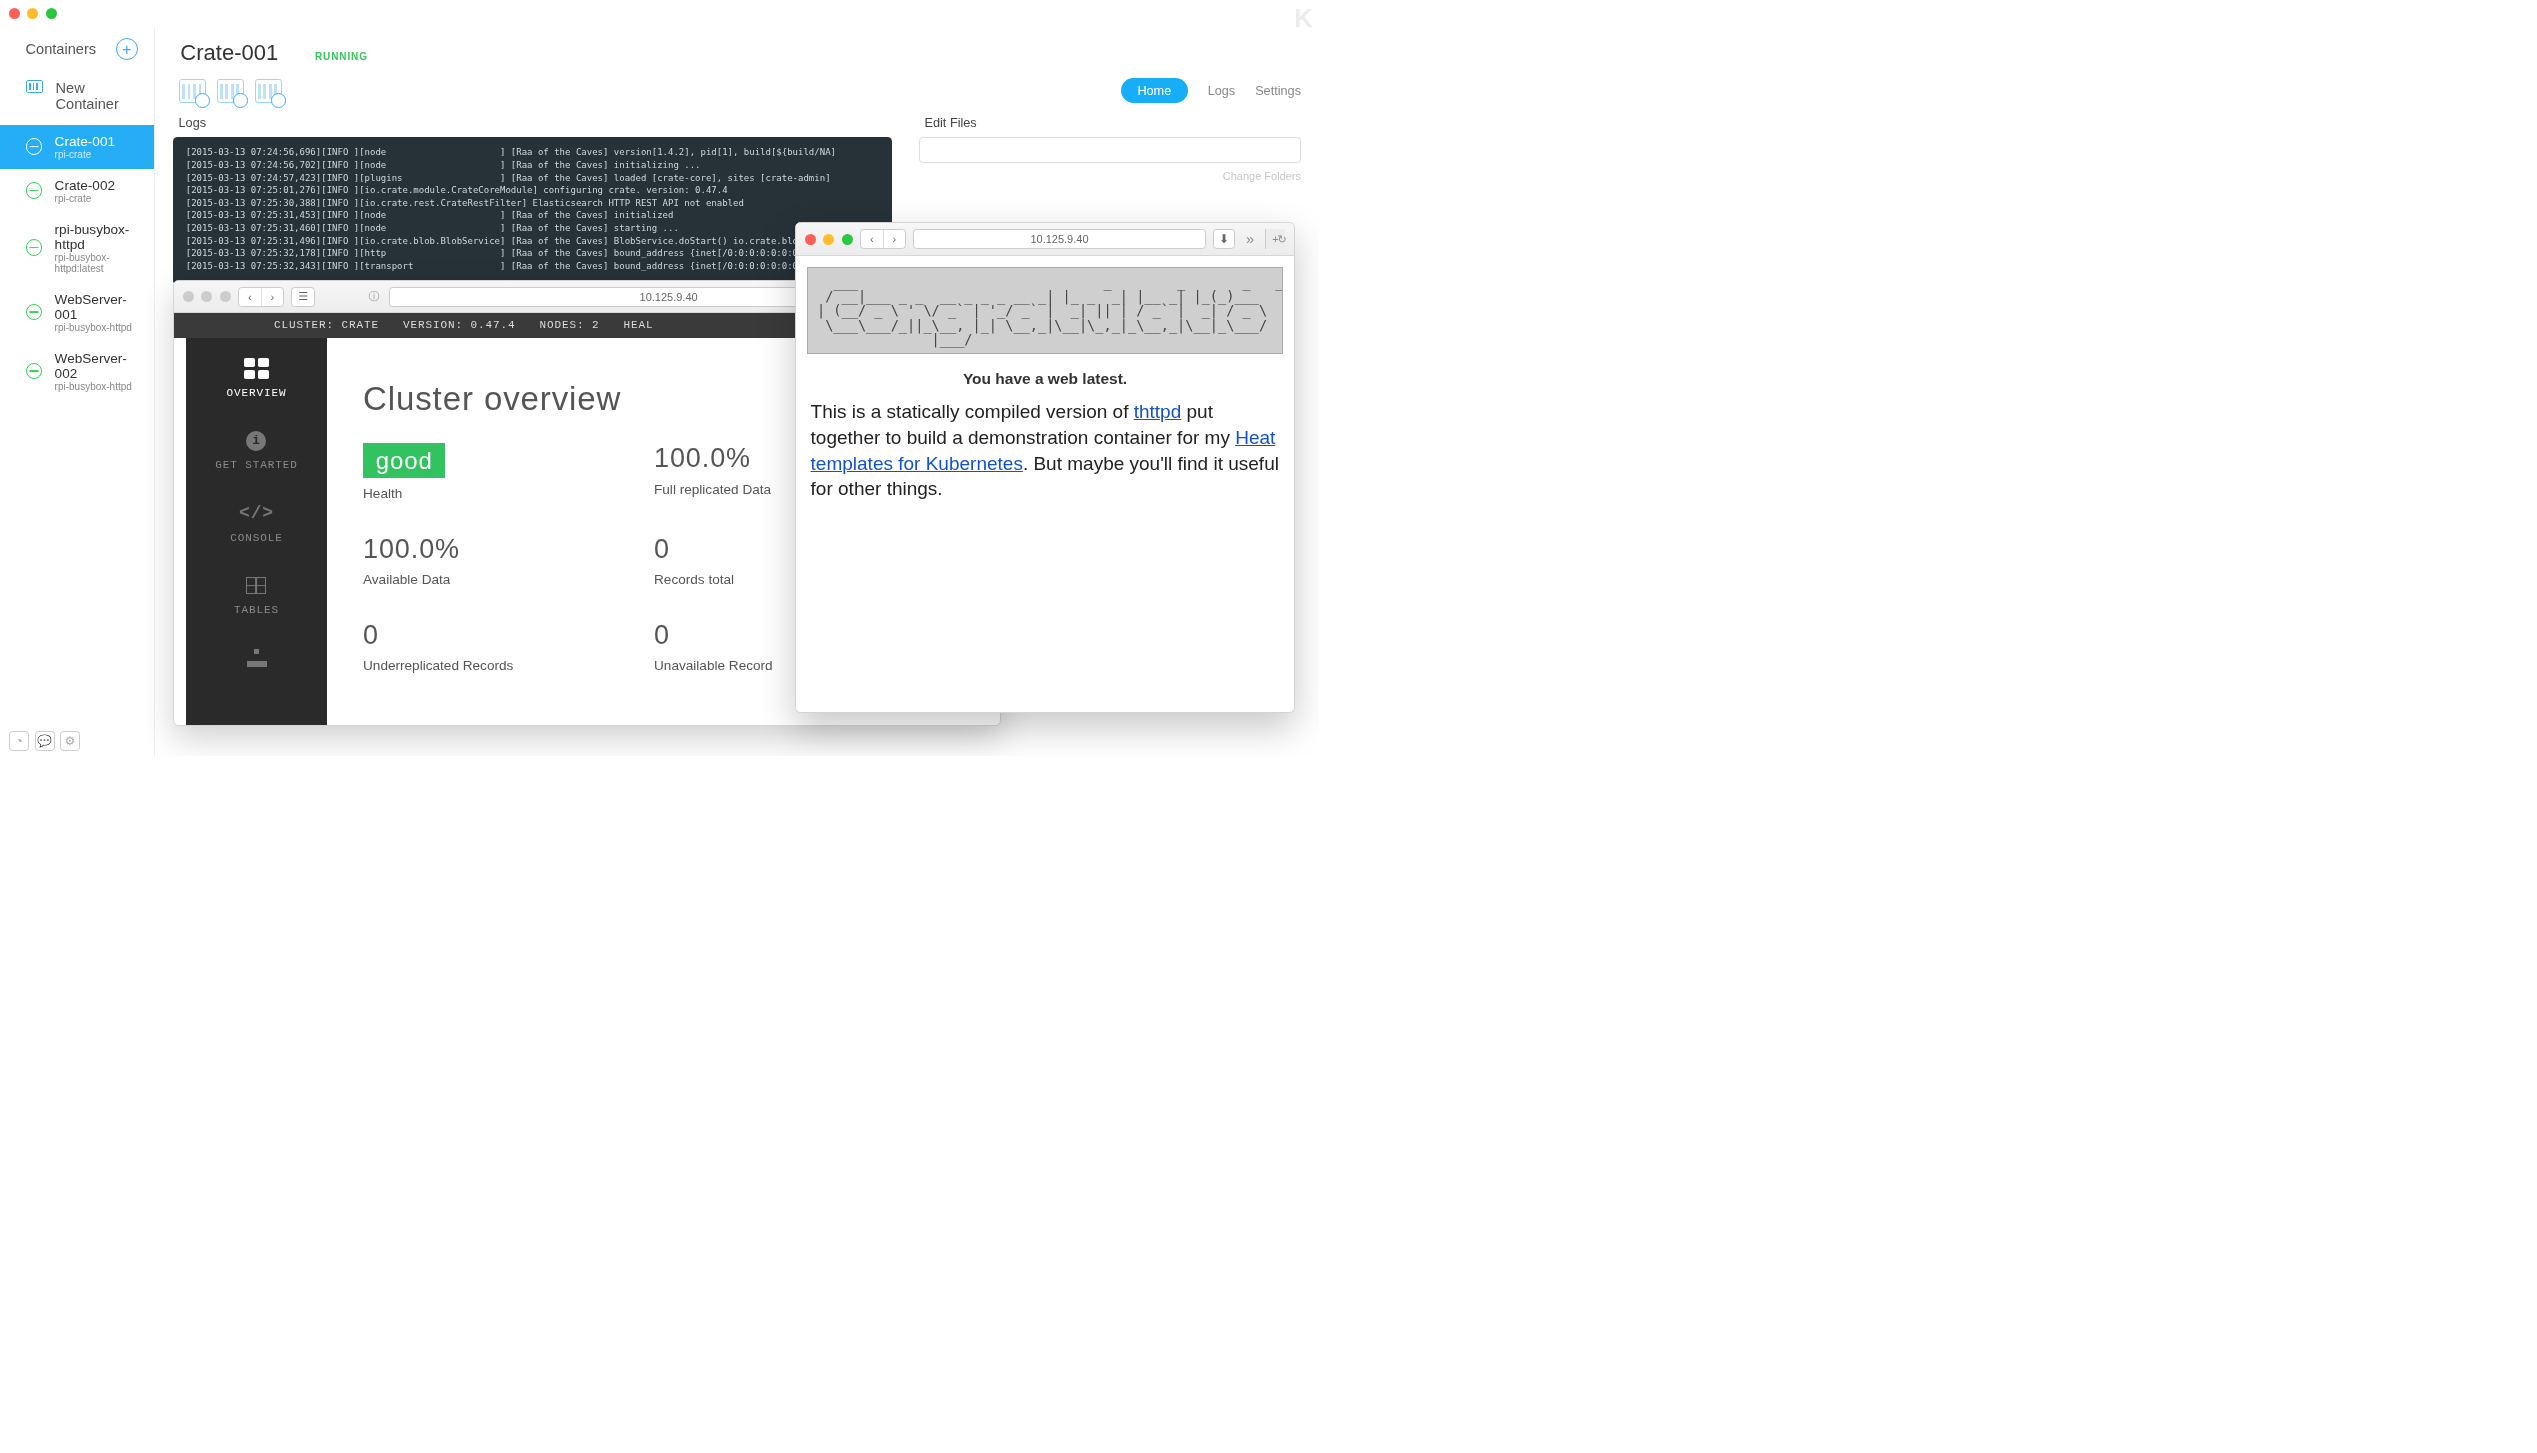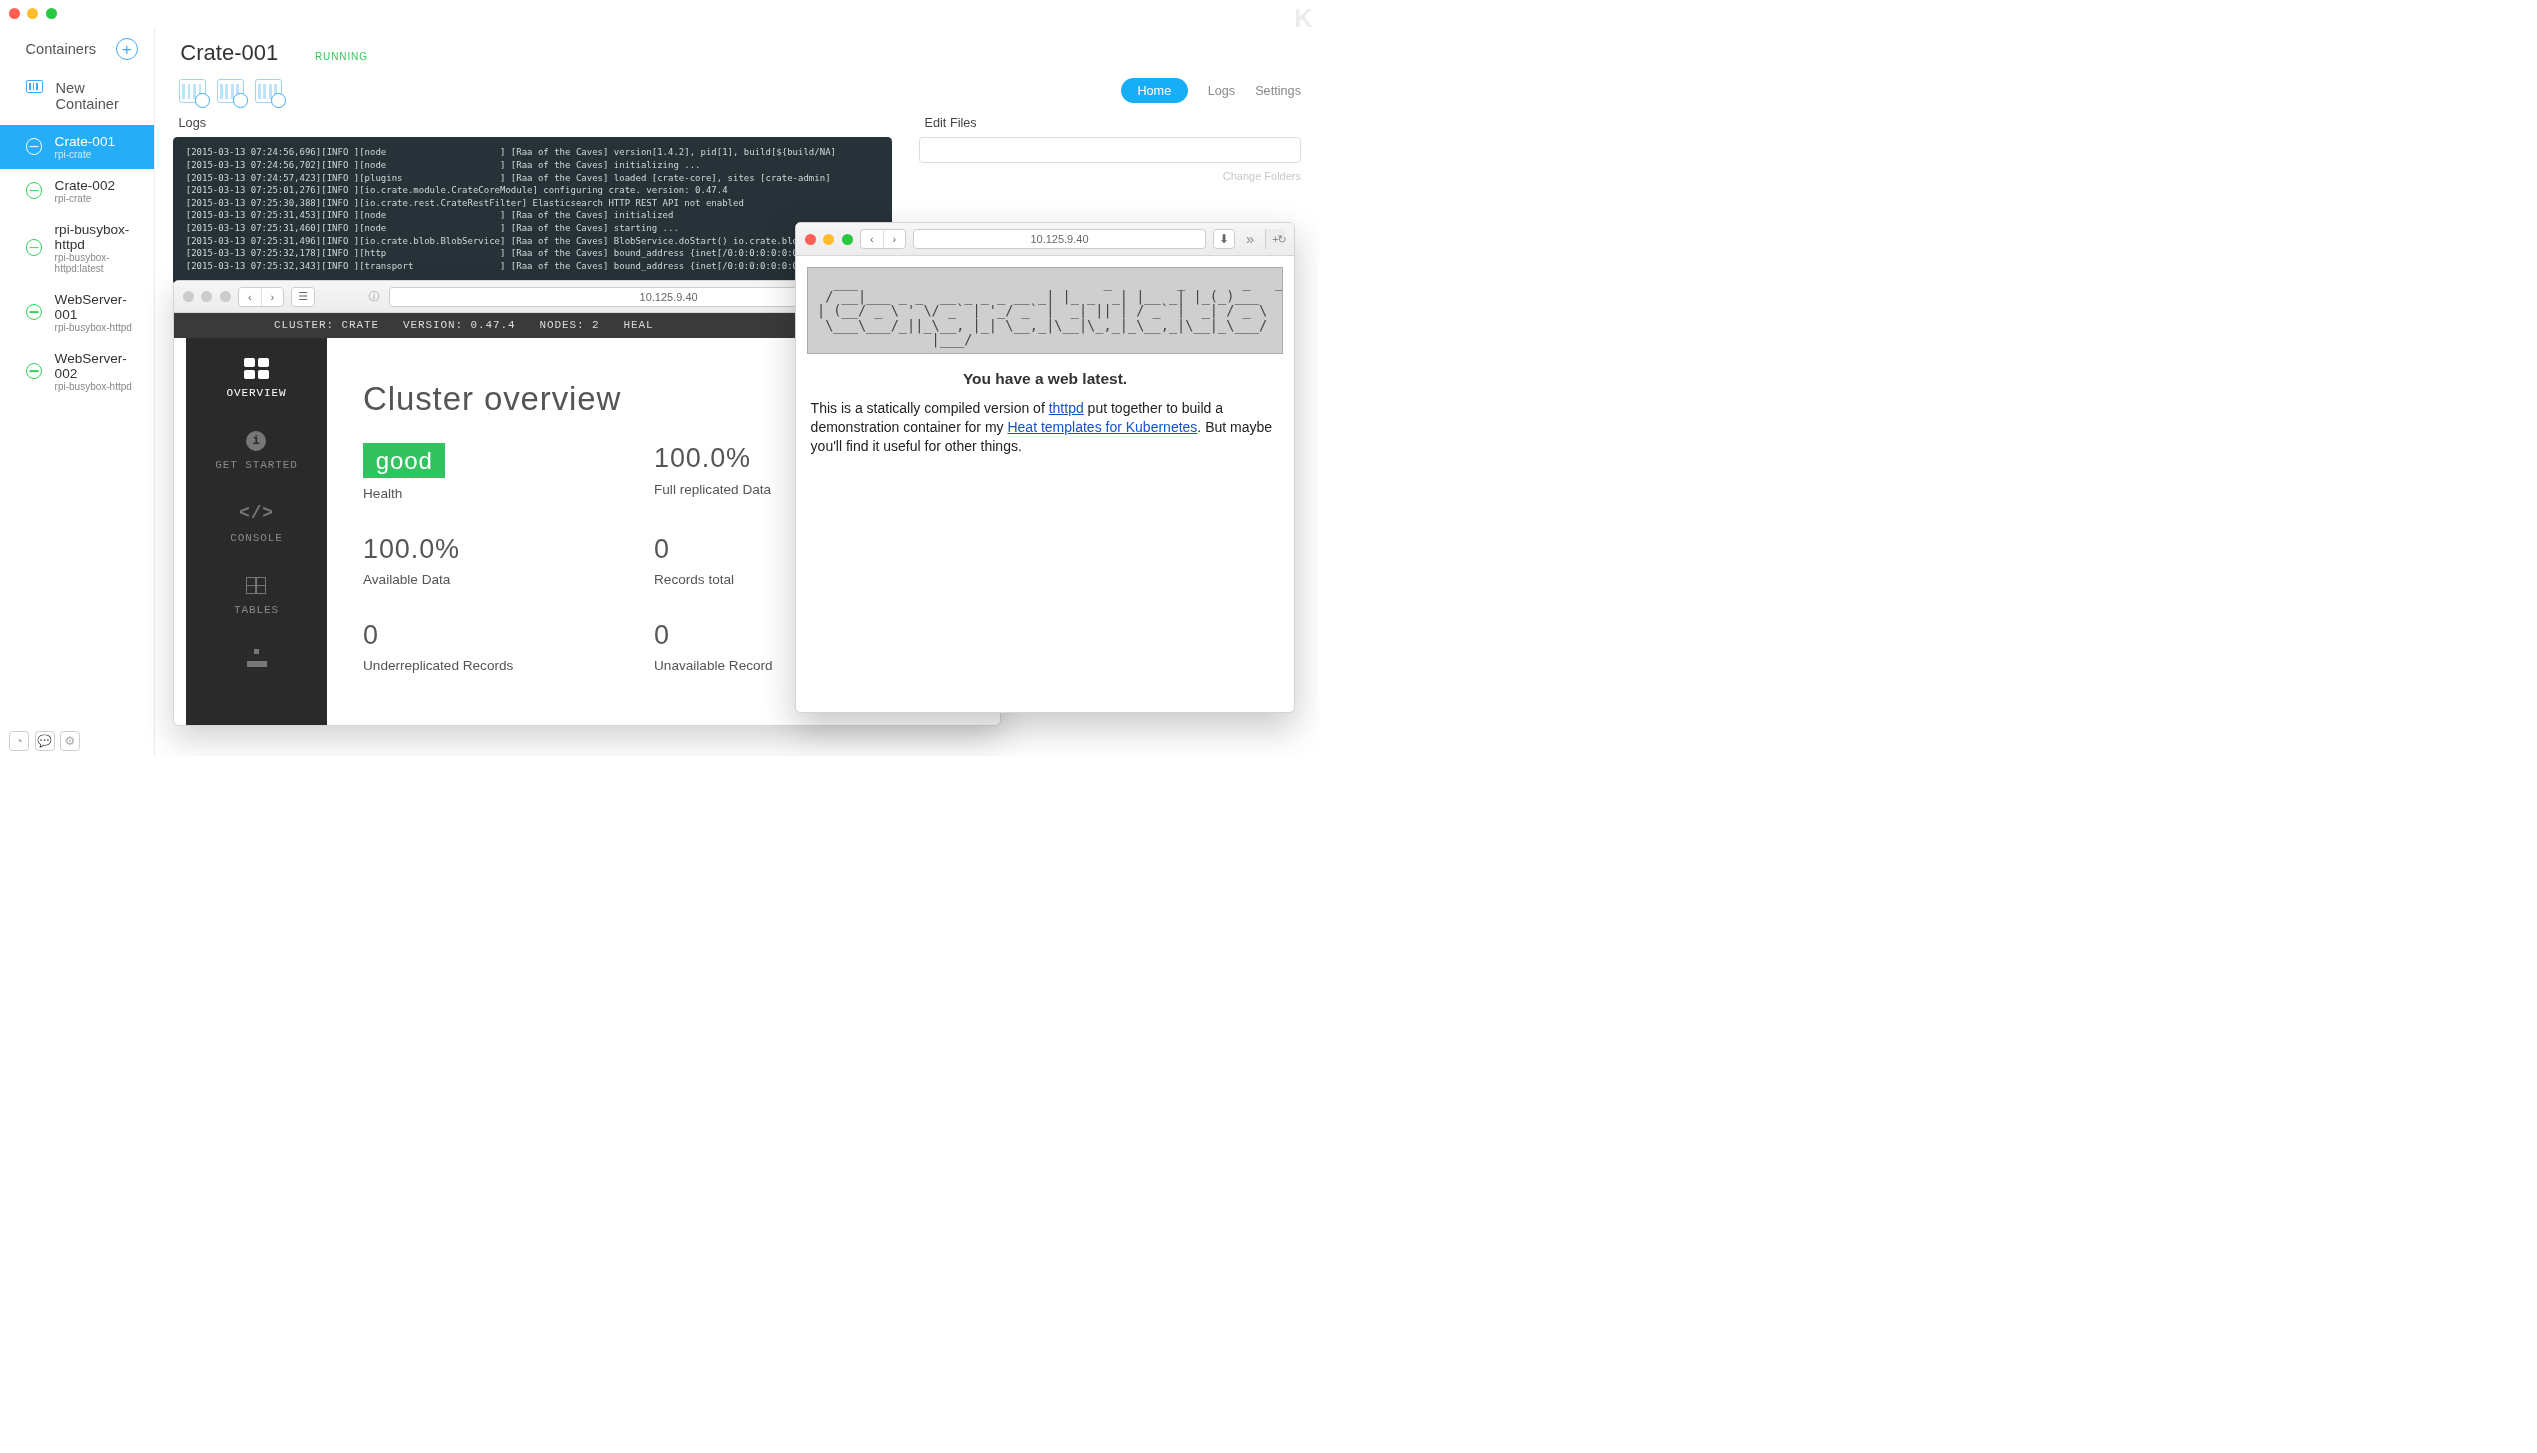--- a/index.html
+++ b/index.html
@@ -121,21 +121,21 @@
   font-size: 12px;
   cursor: pointer;
 }
 
 
 .main { flex: 1; display: flex; flex-direction: column; padding: 9px 18px 0 18px; }
 .main-header {
   display: flex; align-items: baseline; gap: 12.7px; padding: 3.6px 0 5.5px 7.3px;
 }
 .main-title { font-size: 22px; font-weight: 400; color: #333; }
-.running-badge { font-size: 10px; color: #34c759; letter-spacing: 0.9px; font-weight: 400; padding-left: 24px; }
+.running-badge { font-size: 10px; color: #34c759; letter-spacing: 0.9px; font-weight: 700; padding-left: 24px; }
 
 .action-row { display: flex; align-items: flex-end; padding: 7.3px 0 12.7px 5.5px; gap: 14px; }
 .action-icons { display: flex; gap: 11px; }
 .action-icon {
   width: 27px; height: 24px;
   border: 1.4px solid #9dd4fb;
   border-radius: 2.7px;
   position: relative;
 }
 .action-icon .mini-circle {
@@ -278,21 +278,21 @@
   display: flex; align-items: center; justify-content: flex-start;
   font-family: monospace;
   white-space: pre;
   font-size: 13.6px;
   line-height: 1.05;
   color: #444;
   overflow: hidden;
   padding-left: 9px;
 }
 .thttpd-h { text-align: center; font-weight: 700; margin: 16.4px 0 11px; font-size: 15.5px; }
-.thttpd-p { font-size: 14px; line-height: 1.35; color: #222; padding: 0 3.6px; }
+.thttpd-p { font-size: 19px; line-height: 1.35; color: #222; padding: 0 3.6px; }
 .thttpd-p a { color: #1452cc; text-decoration: underline; }
 </style>
 </head>
 <body>
 
 <div class="app">
   <div class="titlebar">
     <div class="traffic-lights">
       <div class="tl red"></div>
       <div class="tl yellow"></div>

